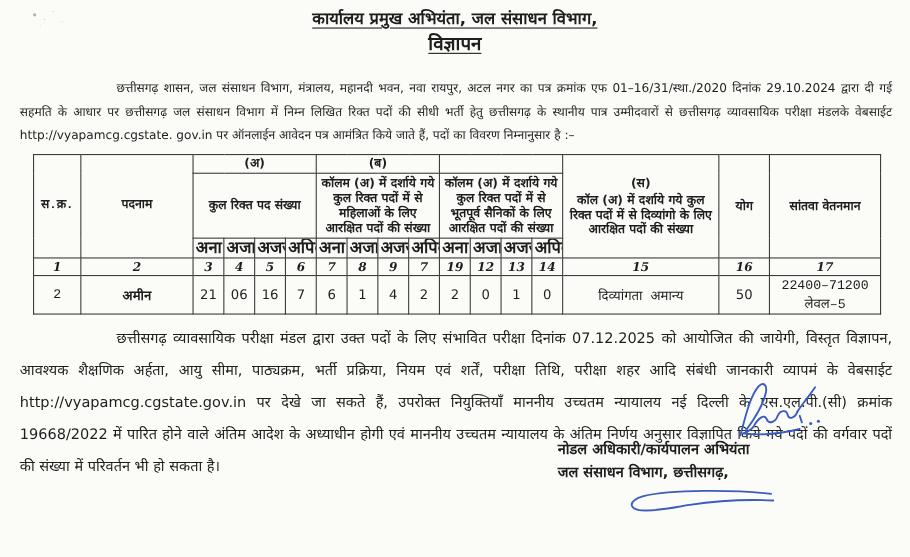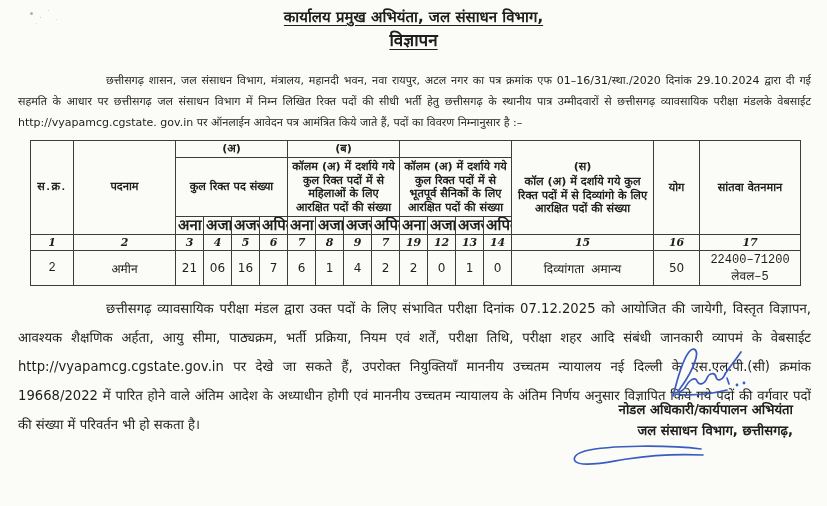--- a/index.html
+++ b/index.html
@@ -32,25 +32,25 @@
   table.vac{border-collapse:collapse;table-layout:fixed;width:770px;margin:7px 0 0 30px;}
   .vac th,.vac td{border:1px solid #3d3d3d;padding:0 2px;text-align:center;vertical-align:middle;overflow:hidden;}
   .vac th{font-weight:bold;font-size:11.2px;line-height:13.5px;}
   .r-letter th{height:16px;}
   .r-title th{height:58px;}
   .r-sub th{height:17px;font-size:15px;}
   .r-num td{height:15px;font-family:"DejaVu Serif",serif;font-style:italic;font-weight:bold;font-size:11px;}
   .r-data td{height:34px;font-size:12px;}
   .v-top{vertical-align:top;padding-top:9px;font-family:Liberation Mono, monospace;}
   .v-top2{vertical-align:top;padding-top:2px;}
-  .post-name{font-weight:normal;font-size:12.5px;}
+  .post-name{font-weight:bold;font-size:12.5px;}
   .s-letter{margin-bottom:2px;}
 
   
-  .sigblock{position:absolute;right:34px;top:399px;width:286px;text-align:right;
+  .sigblock{position:absolute;right:34px;top:399px;width:286px;text-align:left;
     font-weight:bold;font-size:13.2px;line-height:21px;}
   .sig1{position:absolute;right:74px;top:344px;width:86px;height:56px;}
   .sig2{position:absolute;right:118px;top:443px;width:140px;height:30px;pointer-events:none;}
   svg.ink{display:block;}
 </style>
 </head>
 <body>
 
 <div class="page">
 

